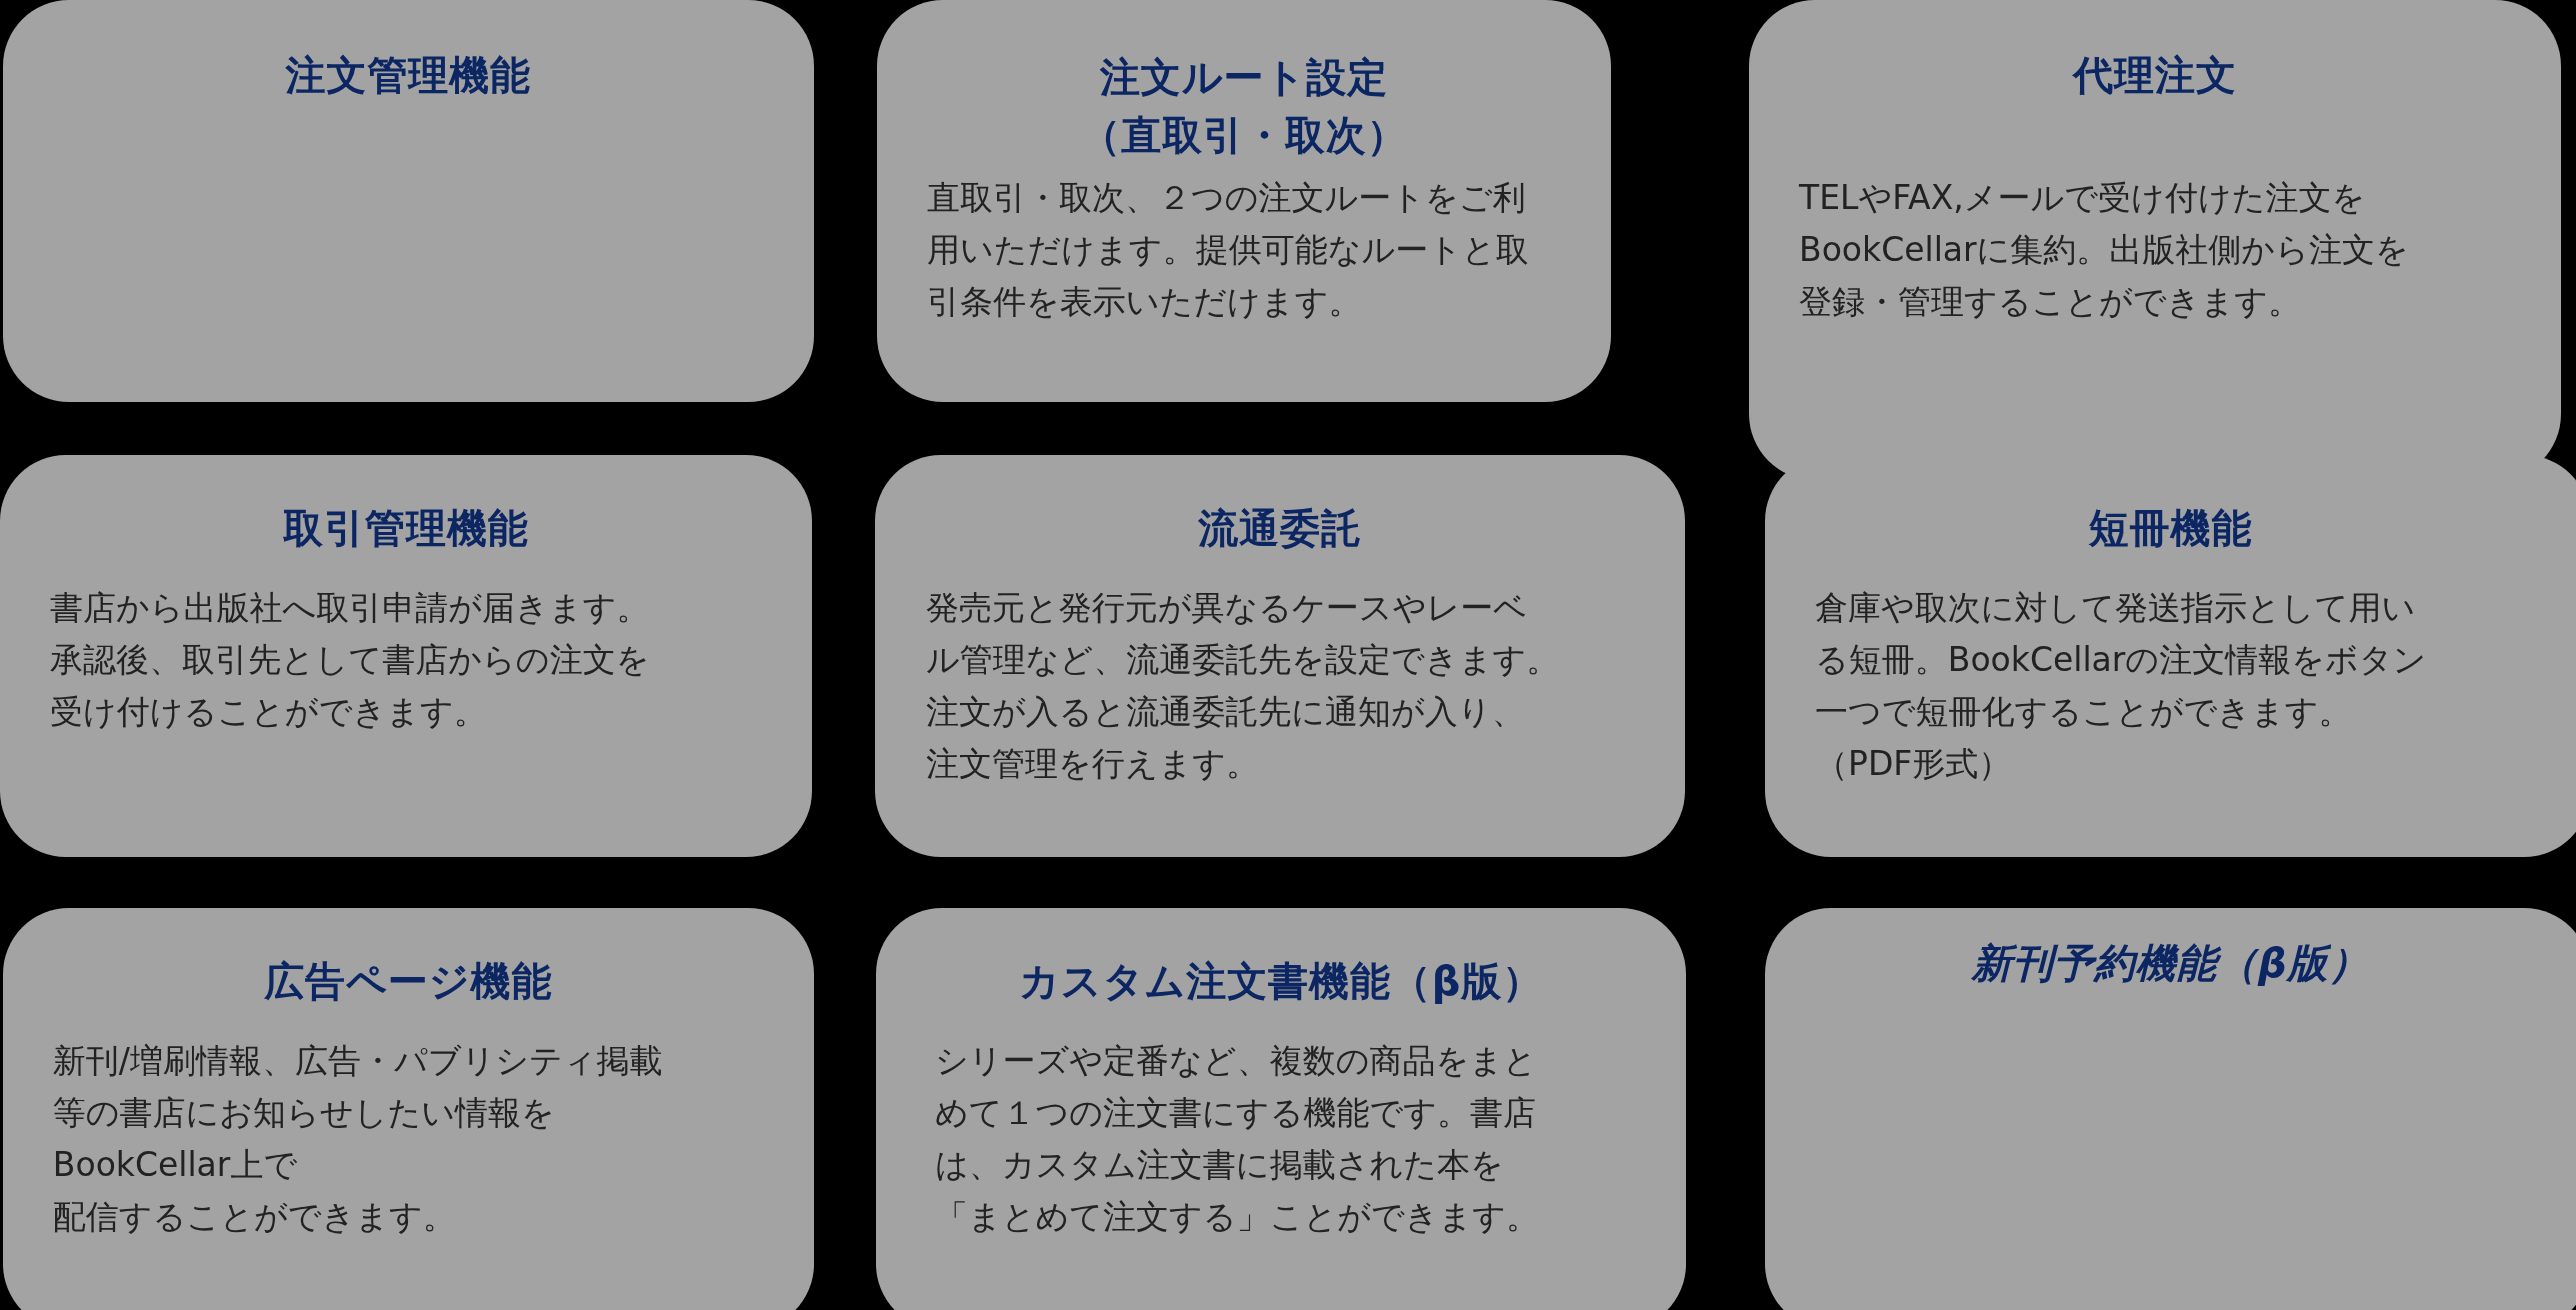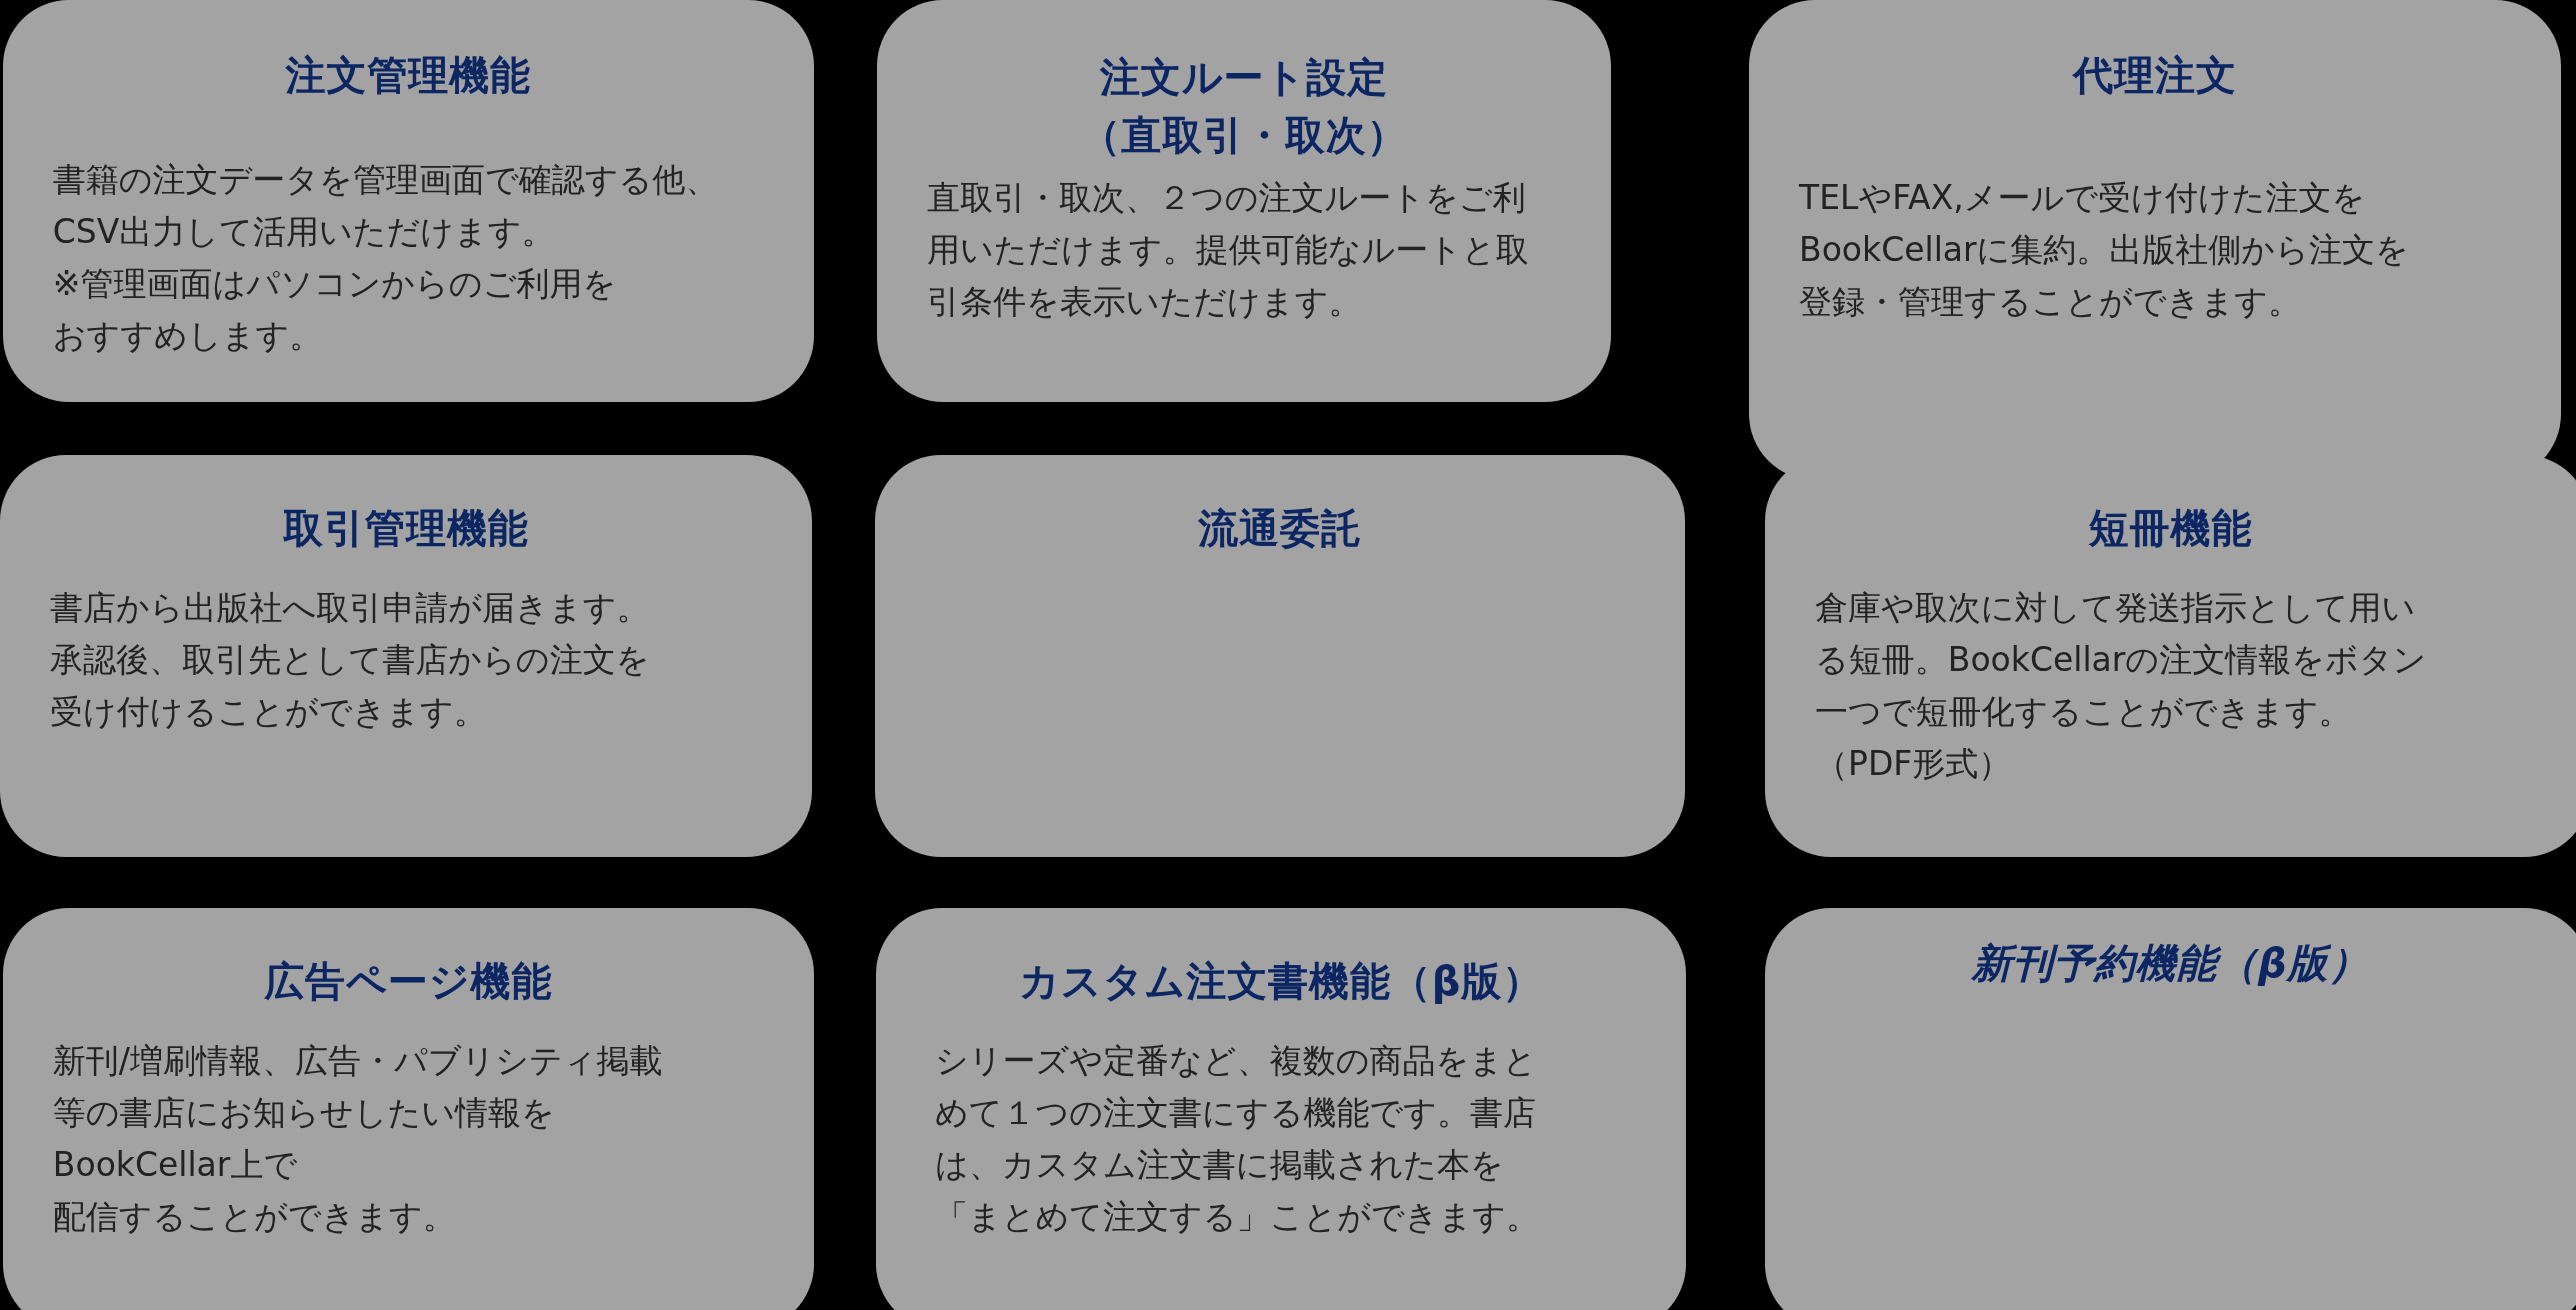--- a/index.html
+++ b/index.html
@@ -40,24 +40,20 @@
       line-height: 52px;
       margin: 0;
       white-space: pre-line;
     }
   </style>
 </head>
 <body>
 
 <div class="card" style="left:2.8px; top:0px; width:811px; height:402px;">
   <h2 class="card-title" style="top:48px;">注文管理機能</h2>
-  <p class="card-body" style="left:50px; top:154px;">書籍の注文データを管理画面で確認する他、
-CSV出力して活用いただけます。
-※管理画面はパソコンからのご利用を
-おすすめします。</p>
 </div>
 
 <div class="card" style="left:877px; top:0px; width:734px; height:402px;">
   <h2 class="card-title" style="top:48px; line-height:58px;">注文ルート設定
 （直取引・取次）</h2>
   <p class="card-body" style="left:50px; top:172px;">直取引・取次、２つの注文ルートをご利
 用いただけます。提供可能なルートと取
 引条件を表示いただけます。</p>
 </div>
 
@@ -70,20 +66,24 @@
 
 <div class="card" style="left:0px; top:455px; width:812px; height:402px;">
   <h2 class="card-title" style="top:46px;">取引管理機能</h2>
   <p class="card-body" style="left:50px; top:127px;">書店から出版社へ取引申請が届きます。
 承認後、取引先として書店からの注文を
 受け付けることができます。</p>
 </div>
 
 <div class="card" style="left:875px; top:455px; width:810px; height:402px;">
   <h2 class="card-title" style="top:46px;">流通委託</h2>
+  <p class="card-body" style="left:51px; top:127px;">発売元と発行元が異なるケースやレーベ
+ル管理など、流通委託先を設定できます。
+注文が入ると流通委託先に通知が入り、
+注文管理を行えます。</p>
 </div>
 
 <div class="card" style="left:1765px; top:455px; width:825px; height:402px;">
   <h2 class="card-title" style="top:46px; right:13.8px;">短冊機能</h2>
   <p class="card-body" style="left:50px; top:127px;">倉庫や取次に対して発送指示として用い
 る短冊。BookCellarの注文情報をボタン
 一つで短冊化することができます。
 （PDF形式）</p>
 </div>
 

